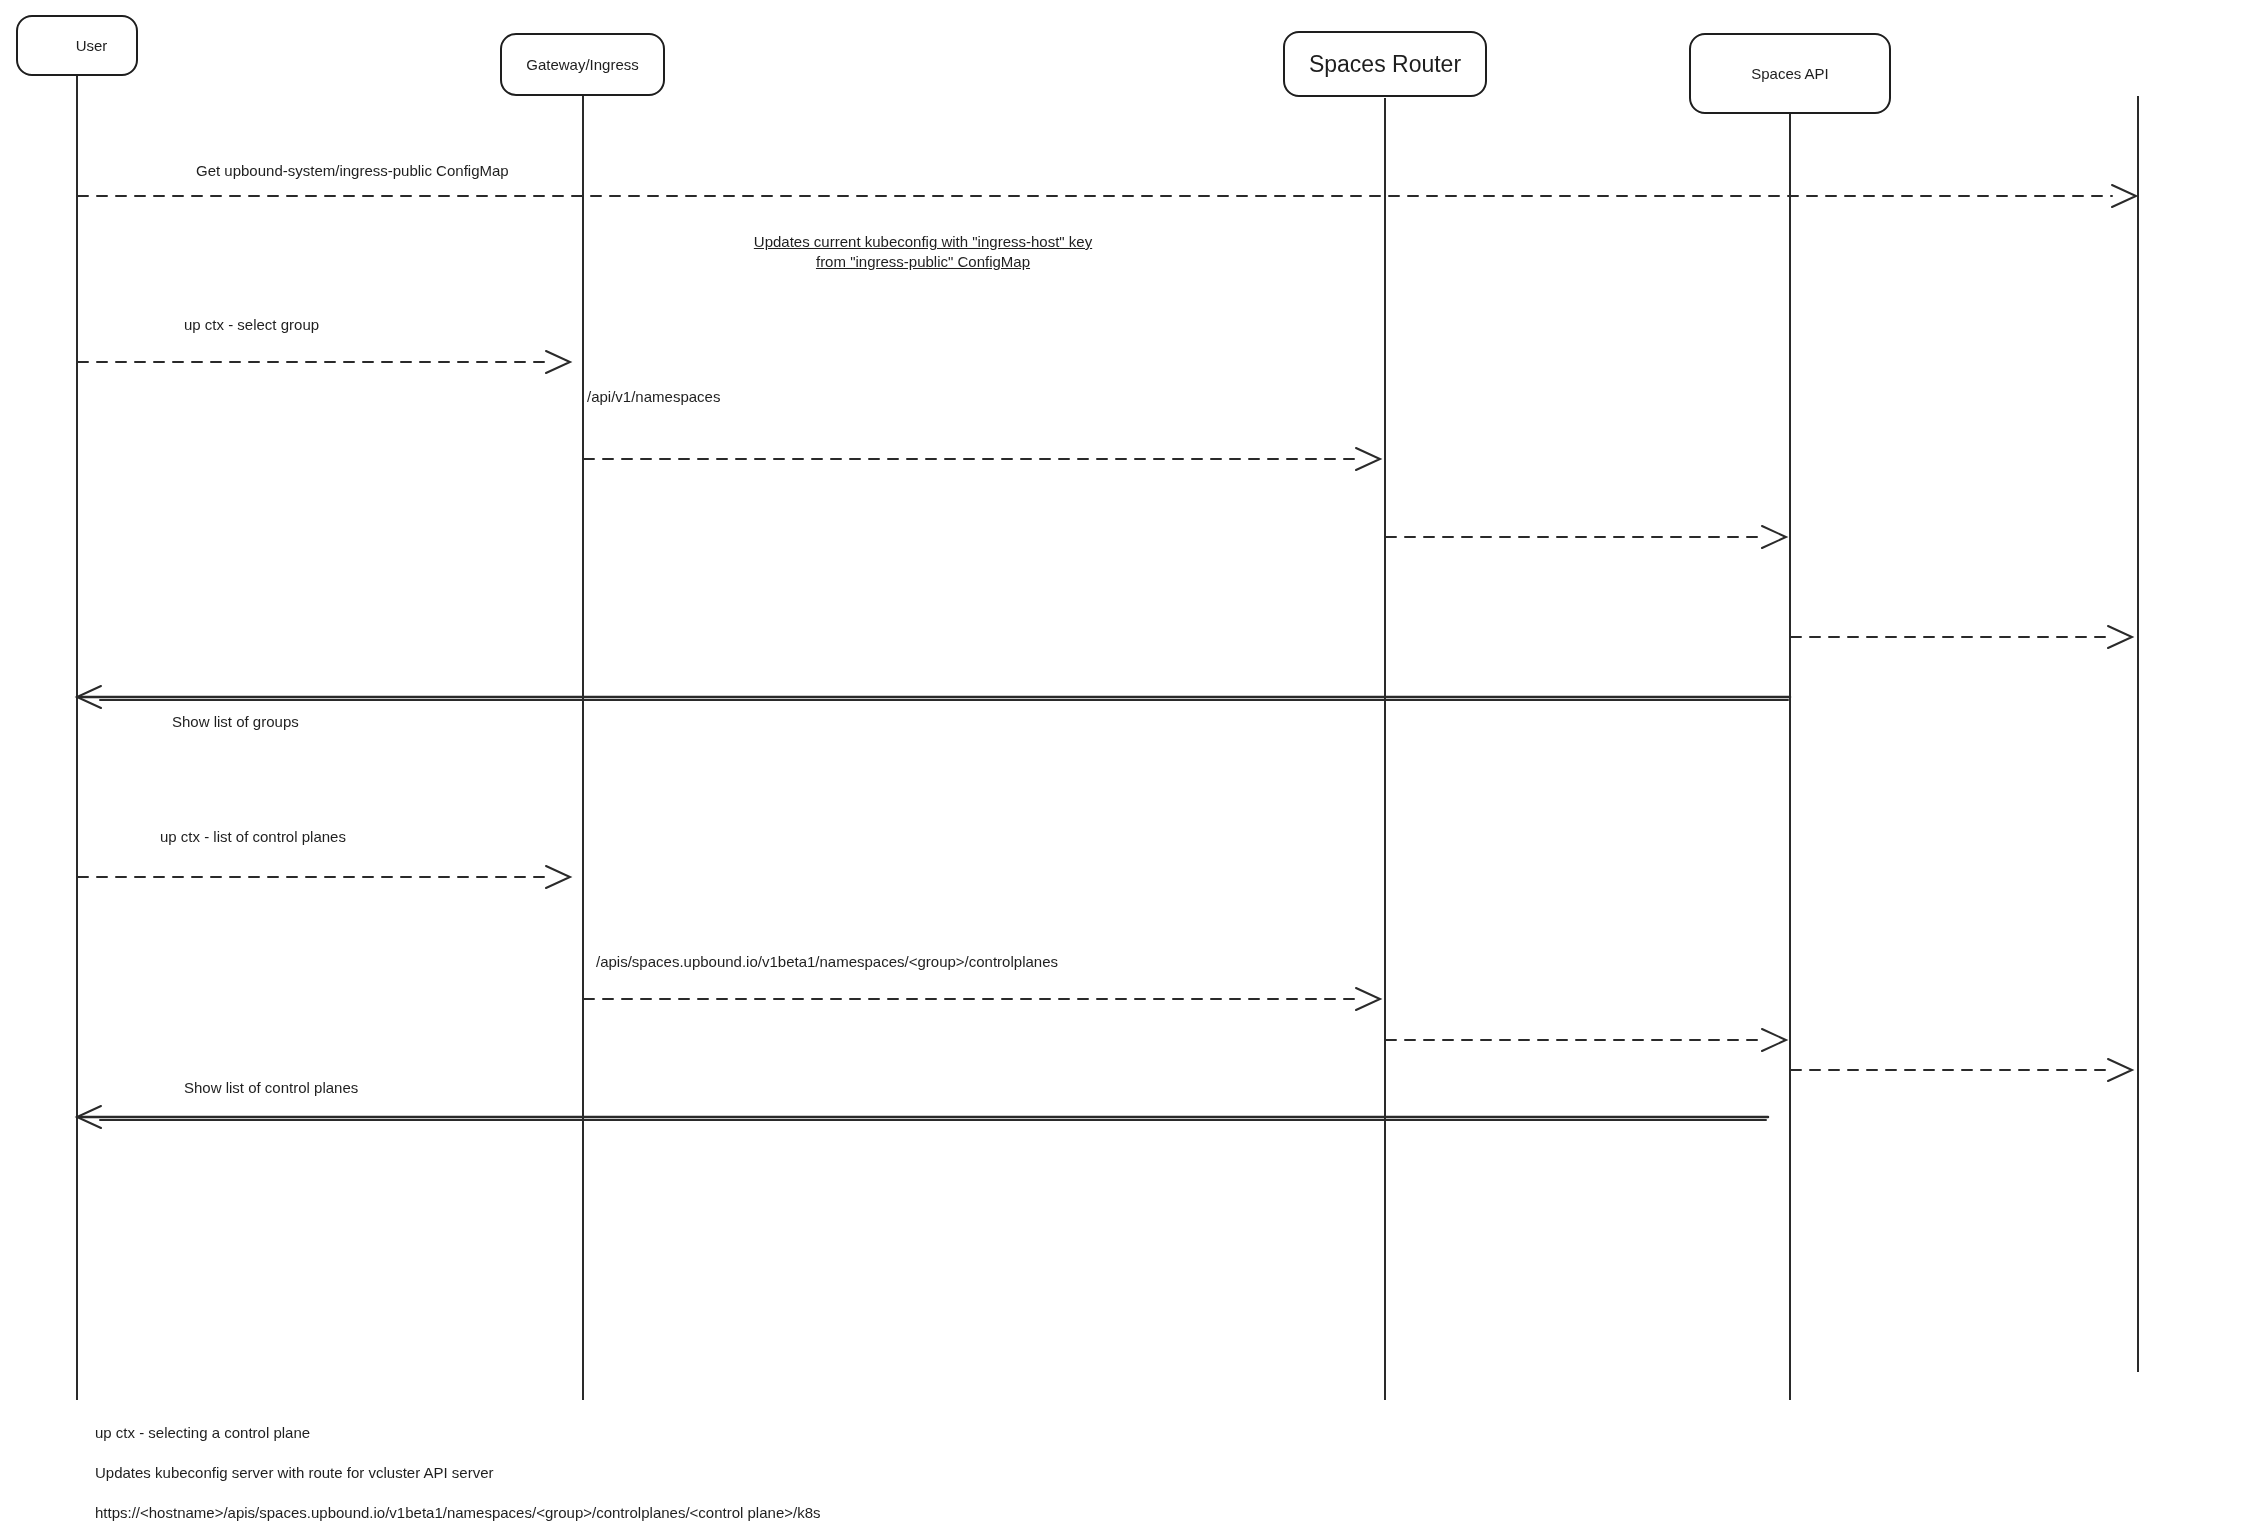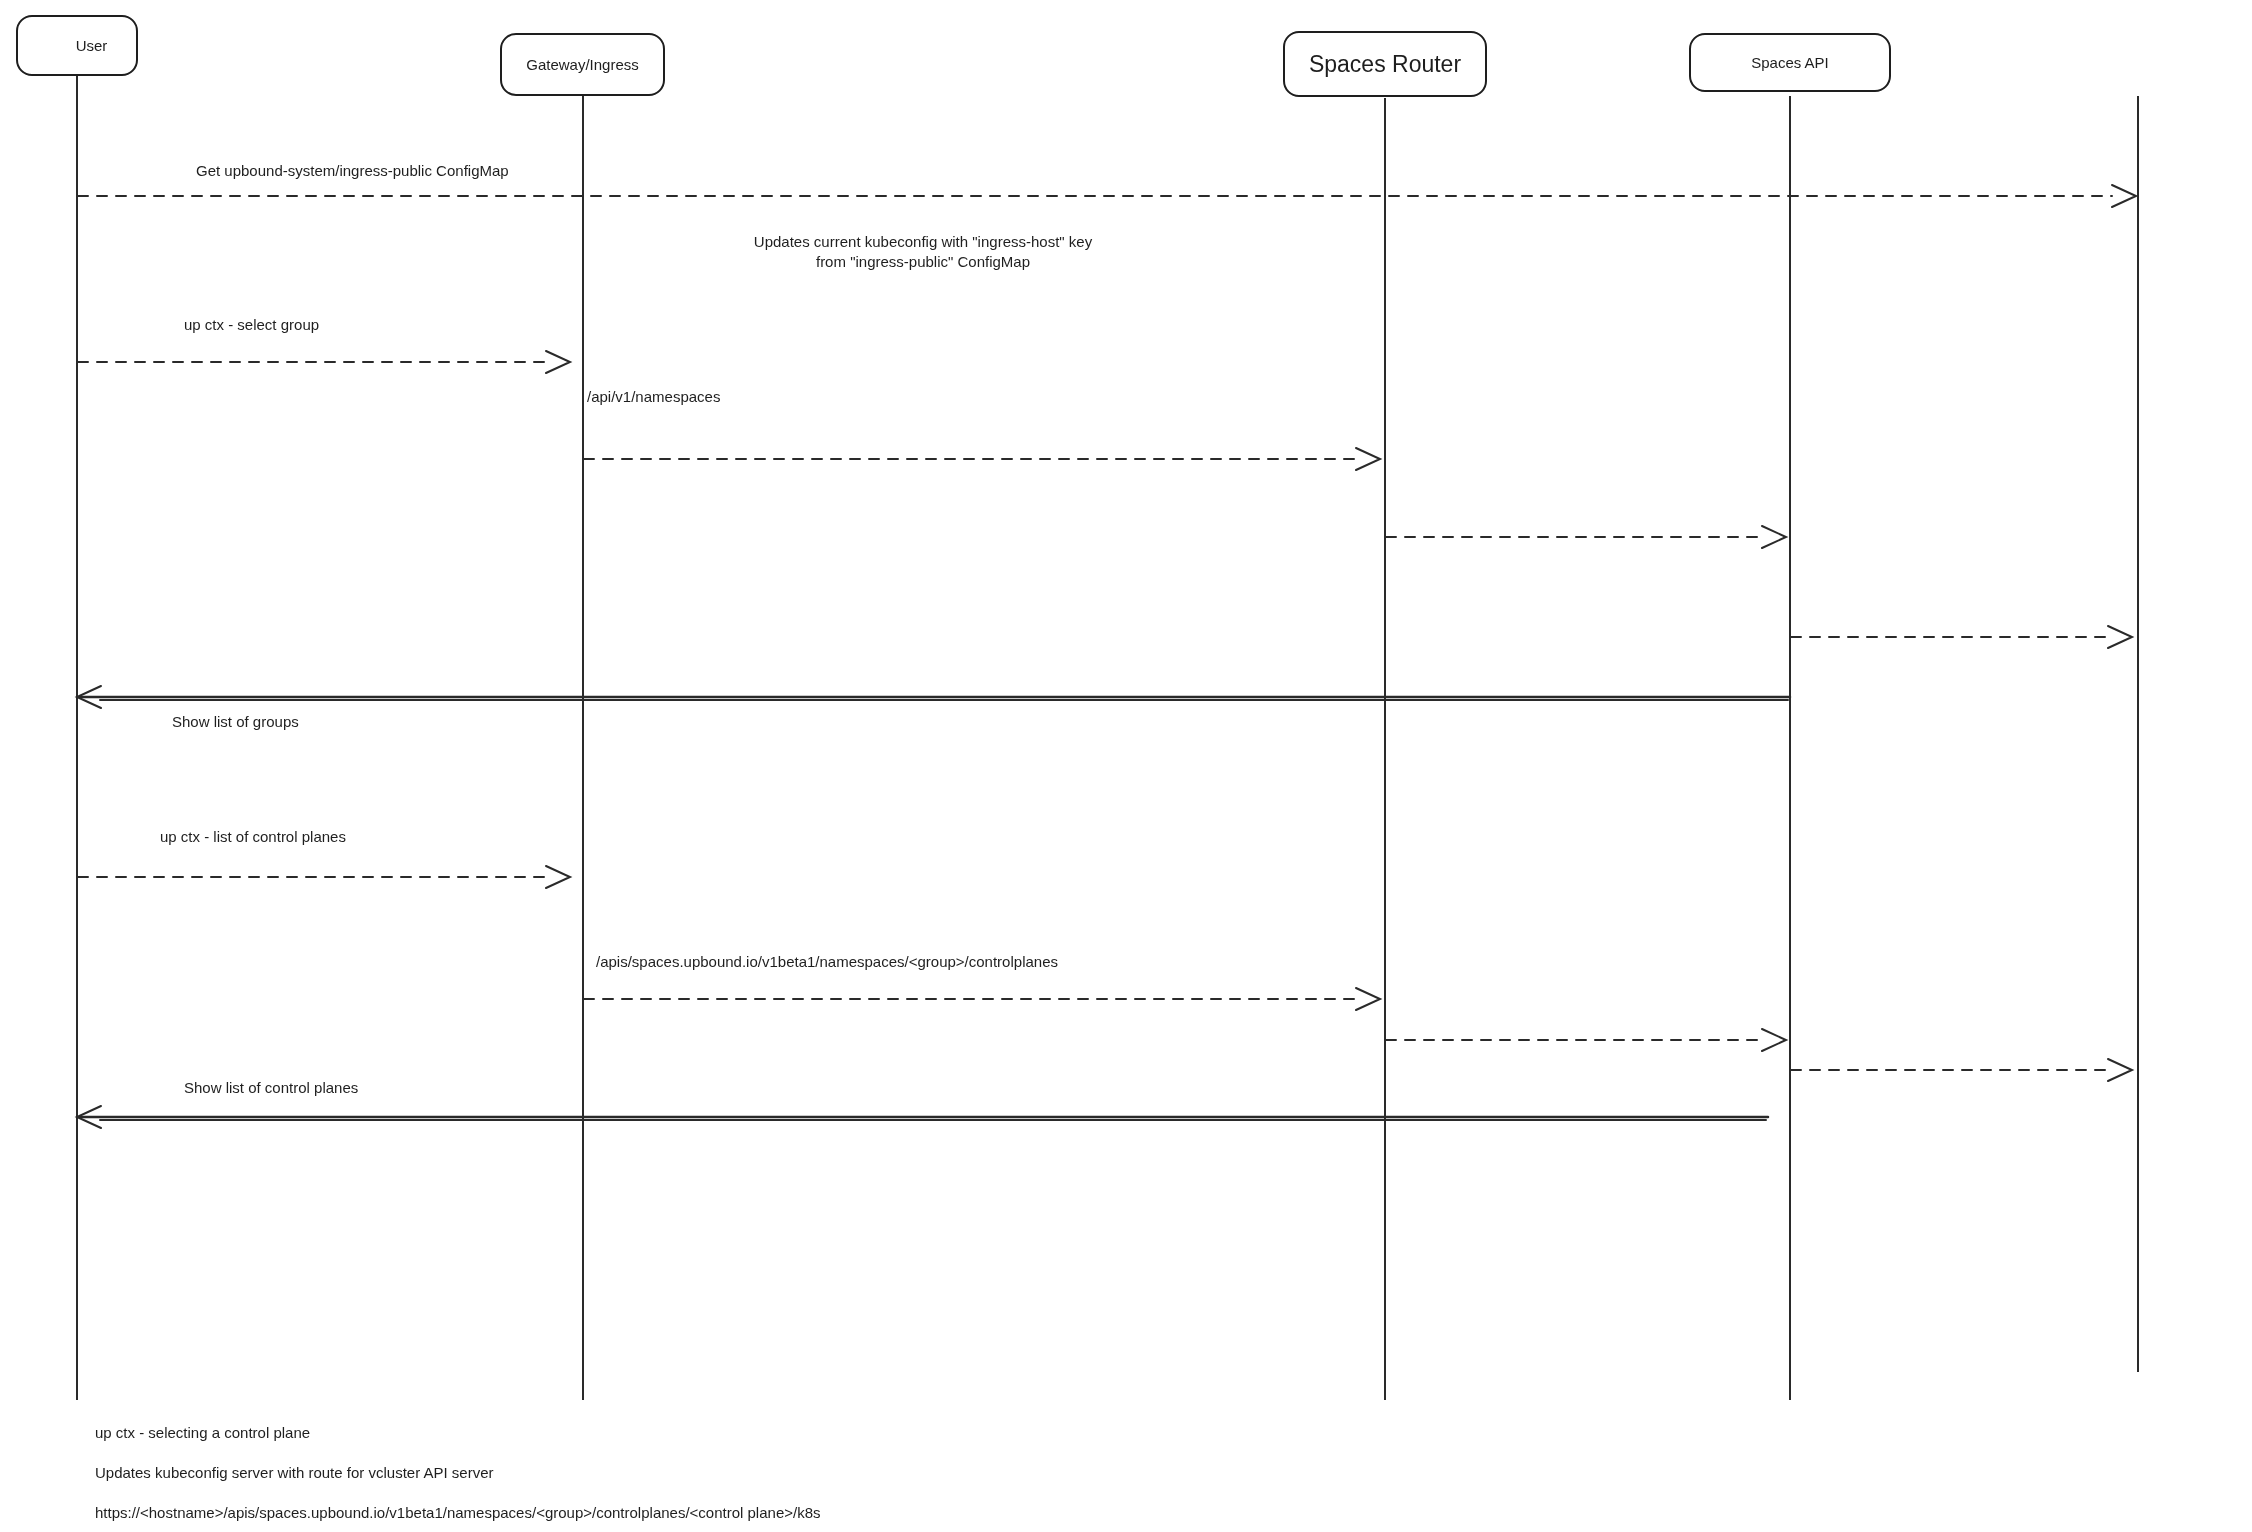--- a/index.html
+++ b/index.html
@@ -36,20 +36,21 @@
   }
   .note-center {
     position: absolute;
     transform: translateX(-50%);
     text-align: center;
     font-size: 15px;
     line-height: 20px;
     color: #1f1f1f;
     white-space: nowrap;
     z-index: 1;
+    text-decoration: underline;
   }
   .footnote {
     position: absolute;
     font-size: 15px;
     color: #1f1f1f;
     white-space: nowrap;
   }
   svg line, svg path { stroke: #2a2a2a; }
 </style>
 </head>
@@ -130,21 +131,21 @@
   </div>
 
   <div class="actor-box" style="left:500px; top:33px; width:165px; height:63px;">
     <span>Gateway/Ingress</span>
   </div>
 
   <div class="actor-box big" style="left:1283px; top:31px; width:204px; height:66px;">
     <span>Spaces Router</span>
   </div>
 
-  <div class="actor-box" style="left:1689px; top:33px; width:202px; height:59px;">
+  <div class="actor-box" style="left:1689px; top:33px; width:202px; height:81px;">
     <span>Spaces API</span>
   </div>
 
 
   <div class="msg" style="left:196px; top:162px;">Get upbound-system/ingress-public ConfigMap</div>
 
   <div class="note-center" style="left:923px; top:232px;">
     <span style="display:block;">Updates current kubeconfig with "ingress-host" key</span>
     <span style="display:block;">from "ingress-public" ConfigMap</span>
   </div>

